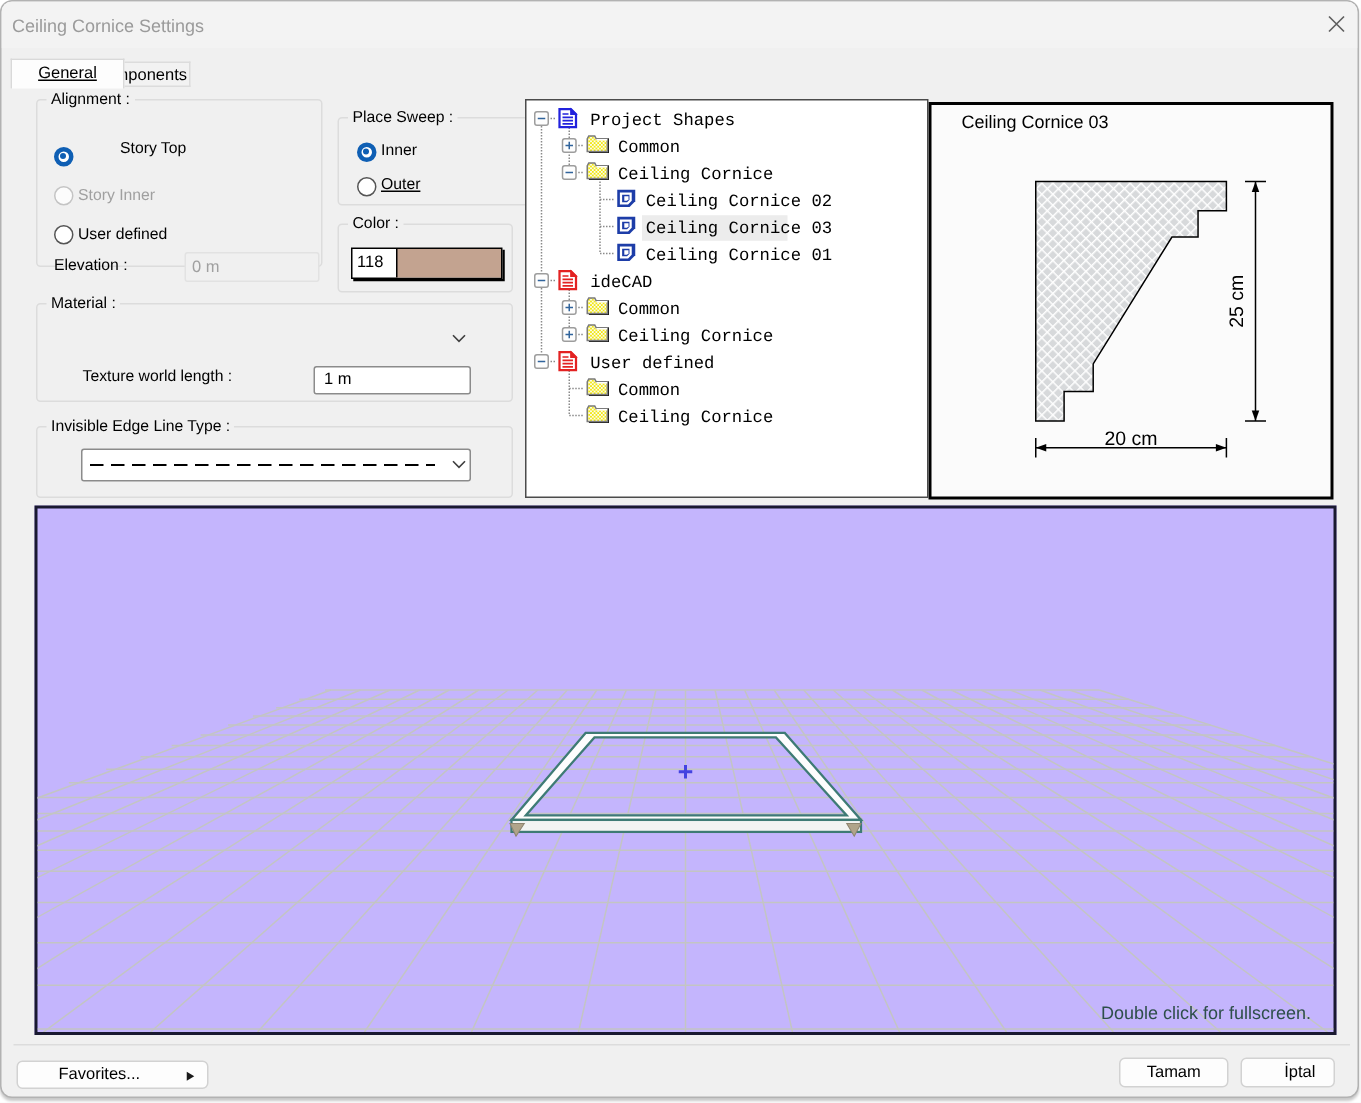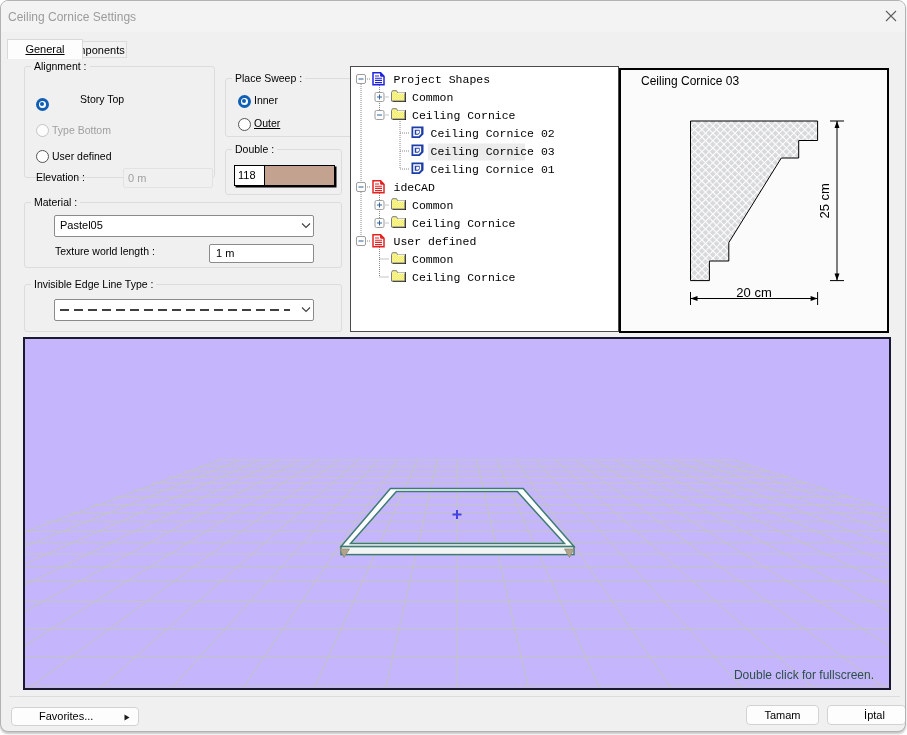--- a/index.html
+++ b/index.html
@@ -38,46 +38,45 @@
   </div>
   <div id="tab1" class="tab">General</div>
   <div id="tab2" class="tab">Components</div>
 
   <div class="grp" style="left:23px; top:65px; width:191px; height:112px;">
     <span class="grplbl">Alignment :</span>
   </div>
   <div class="radio on" style="left:35px; top:97px;"></div>
   <span class="lbl" style="left:51px; top:92px;margin-left:28px;">Story Top</span>
   <div class="radio dis" style="left:35px; top:123px;"></div>
-  <span class="lbl" style="left:51px; top:122.5px; color:#a0a0a0;">Type Bottom</span>
+  <span class="lbl" style="left:51px; top:122.5px; color:#a0a0a0;">Story Inner</span>
   <div class="radio off" style="left:35px; top:149px;"></div>
   <span class="lbl" style="left:51px; top:148.5px;">User defined</span>
   <span class="lbl" style="left:35px; top:169.5px;">Elevation :</span>
   <div class="field" style="left:122px; top:167px; width:90px; height:20px; background:#f0f0f0; border-color:#e2e2e2; border-radius:2px; color:#a0a0a0; padding:3px 4px;">0 m</div>
 
   <div class="grp" style="left:224px; top:77px; width:131px; height:59px;">
     <span class="grplbl">Place Sweep :</span>
   </div>
   <div class="radio on" style="left:237px; top:94px;"></div>
   <span class="lbl" style="left:253px; top:92.5px;text-align:right;">Inner</span>
   <div class="radio off" style="left:237px; top:117px;"></div>
   <span class="lbl" style="left:253px; top:116px;text-decoration:underline;">Outer</span>
 
   <div class="grp" style="left:224px; top:148px; width:117px; height:46px;">
-    <span class="grplbl">Double :</span>
+    <span class="grplbl">Color :</span>
   </div>
   <div style="position:absolute; left:233px; top:164px; width:101px; height:21px; border:1px solid #000; background:#fff; box-shadow:1.5px 1.5px 0 #000;">
     <span style="position:absolute; left:3px; top:3px; font-size:11px;">118</span>
     <div style="position:absolute; left:29px; top:0px; width:70px; height:19px; background:#c3a390; border-left:1px solid #000;"></div>
   </div>
 
   <div class="grp" style="left:23px; top:201px; width:318px; height:66px;">
     <span class="grplbl">Material :</span>
   </div>
-  <div class="field" style="left:53px; top:214px; width:260px; height:22px; padding:3px 5px;">Pastel05</div>
   <svg class="chev" style="left:300px; top:221px; width:10px; height:8px;" viewBox="0 0 10 8">
       <path d="M1 1.5 L5 5.5 L9 1.5" stroke="#404040" stroke-width="1.1" fill="none"></path>
     </svg>
   <span class="lbl" style="left:54px; top:243.5px;">Texture world length :</span>
   <div class="field" style="left:208px; top:243px; width:105px; height:19px; padding:2px 6px;">1 m</div>
 
   <div class="grp" style="left:23px; top:283px; width:318px; height:48px;">
     <span class="grplbl">Invisible Edge Line Type :</span>
   </div>
   <div class="field" style="left:53px; top:298px; width:260px; height:22px;"></div>
@@ -293,14 +292,14 @@
     </div>
 
   <div style="position:absolute; left:8px; top:695px; width:891px; height:1px; background:#dcdcdc;"></div>
 
   <div class="btn" style="left:10px; top:706px; width:128px; height:19px; line-height:17px; text-align:left; padding-left:27px;">Favorites...
     <svg style="position:absolute; left:112px; top:5.5px; width:6px; height:7px;" viewBox="0 0 6 7">
         <path d="M0.5 0.5 L5.5 3.5 L0.5 6.5 Z" fill="#1a1a1a"></path>
       </svg>
   </div>
   <div class="btn" style="left:745px; top:704px; width:73px; height:20px; line-height:18px;">Tamam</div>
-  <div class="btn" style="left:826px; top:704px; width:79px; height:20px; line-height:18px;padding-left:16px;">İptal</div>
+  <div class="btn" style="left:826px; top:704px; width:63px; height:20px; line-height:18px;padding-left:16px;">İptal</div>
 </div>
 
 </body></html>

